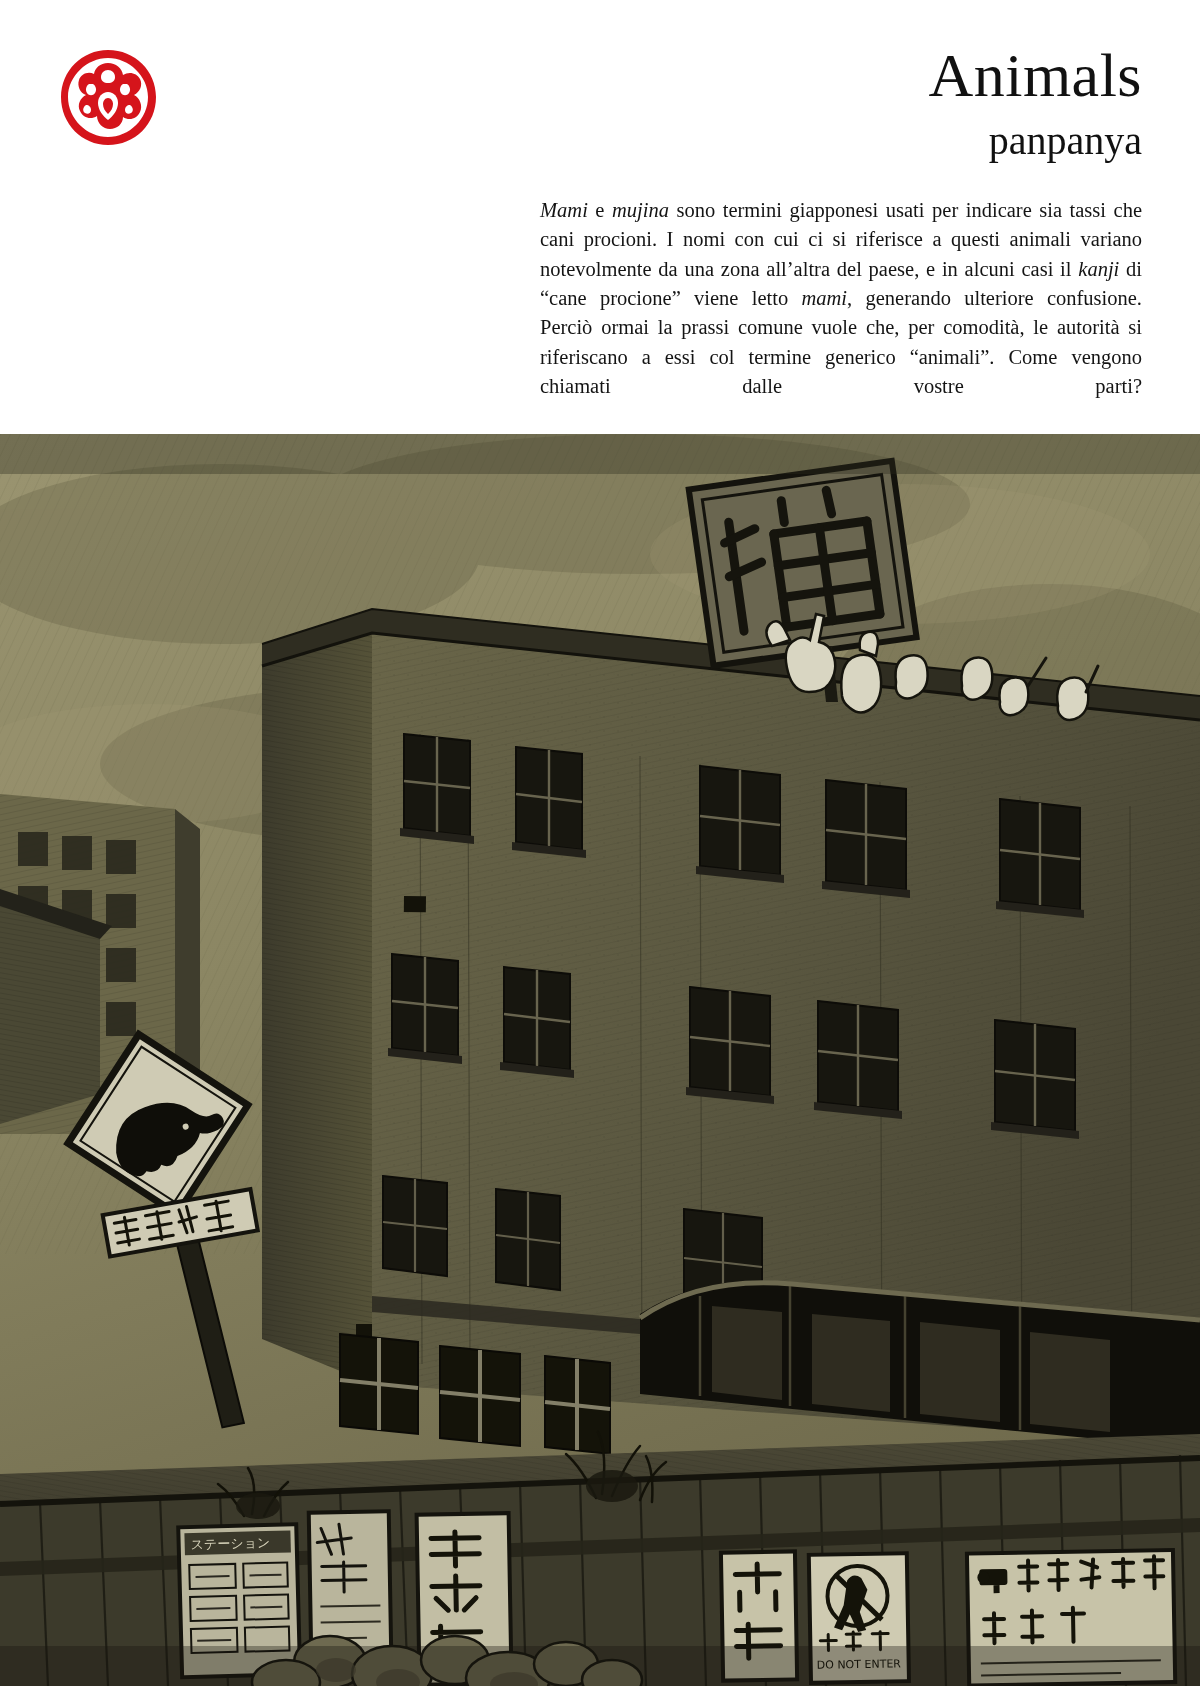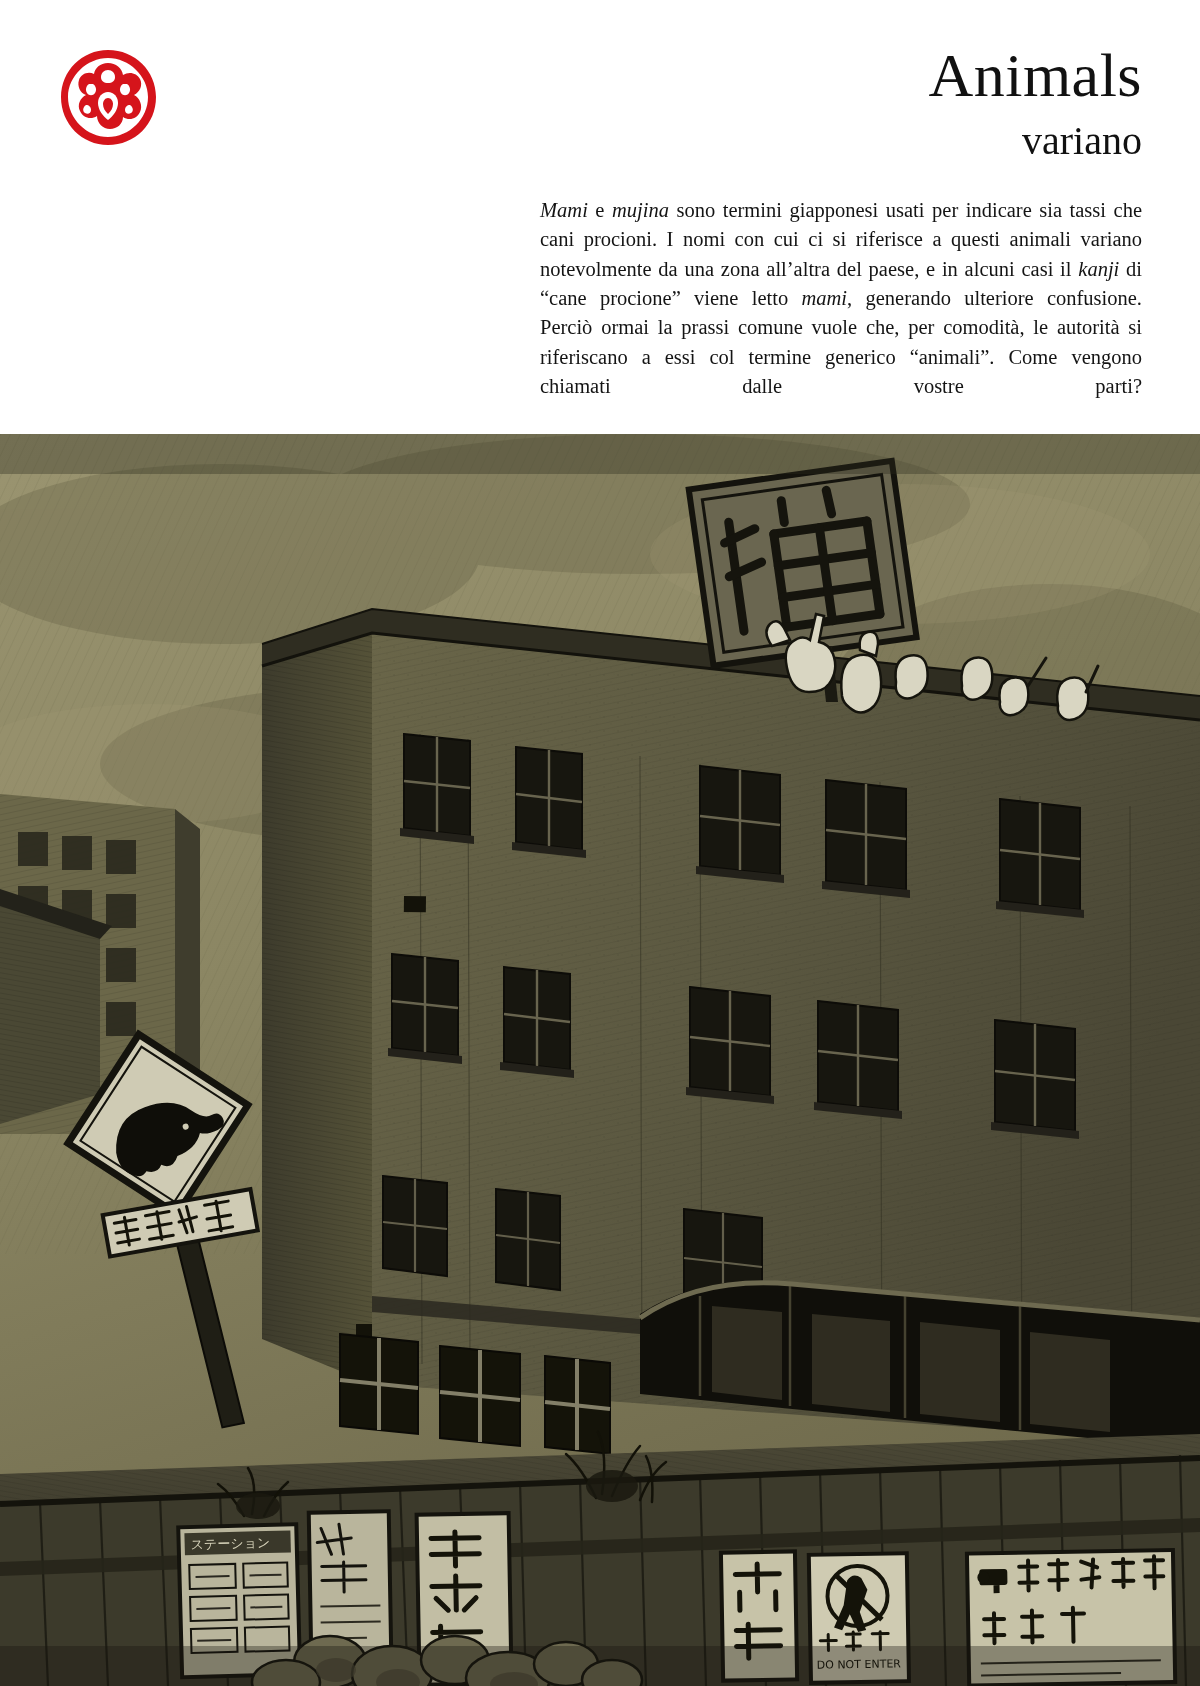--- a/index.html
+++ b/index.html
@@ -112,21 +112,21 @@
           <path fill="#ffffff" d="M50 44 C44 44 40 49 40 55 C40 62 45 68 50 72 C55 68 60 62 60 55 C60 49 56 44 50 44 Z"></path>
           <path fill="#d5141b" d="M50 50 C47 50 45 53 45 56 C45 60 47 63 50 66 C53 63 55 60 55 56 C55 53 53 50 50 50 Z"></path>
           <path fill="#ffffff" d="M28 57 C25 59 24 63 27 65 C30 67 33 65 33 62 C33 59 31 57 28 57 Z"></path>
           <path fill="#ffffff" d="M72 57 C75 59 76 63 73 65 C70 67 67 65 67 62 C67 59 69 57 72 57 Z"></path>
         </g>
       </svg>
     </div>
 
     <div class="title-block">
       <h1 class="book-title">Animals</h1>
-      <div class="book-author">variano</div>
+      <div class="book-author">panpanya</div>
     </div>
 
     <div class="blurb"><span class="it">Mami</span><span> e </span><span class="it">mujina</span><span> sono termini giapponesi usati per indicare sia tassi che cani procioni. I nomi con cui ci si riferisce a questi animali variano notevolmente da una zona all’altra del paese, e in alcuni casi il </span><span class="it">kanji</span><span> di “cane procione” viene letto </span><span class="it">mami</span><span>, generando ulteriore confusione. Perciò ormai la prassi comune vuole che, per comodità, le autorità si riferiscano a essi col termine generico “animali”. Come vengono chiamati dalle vostre parti?</span></div>
 
   </div>
 
   <div class="cover-art">
     <svg viewBox="0 0 1200 1252" width="1200" height="1252" preserveAspectRatio="xMidYMid slice" aria-hidden="true">
       <defs>
         <linearGradient id="skyGrad" x1="0" y1="0" x2="0.3" y2="1">

